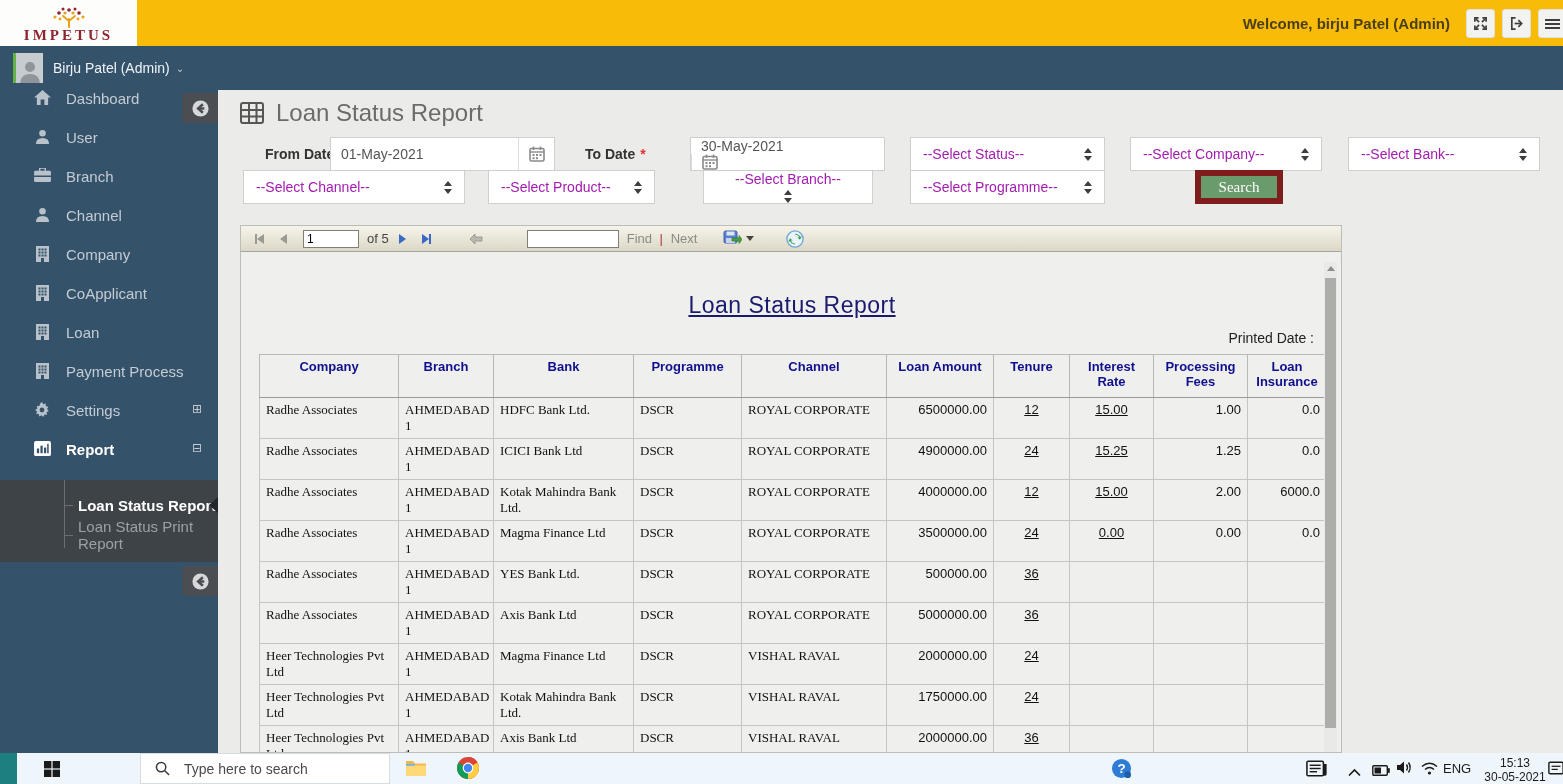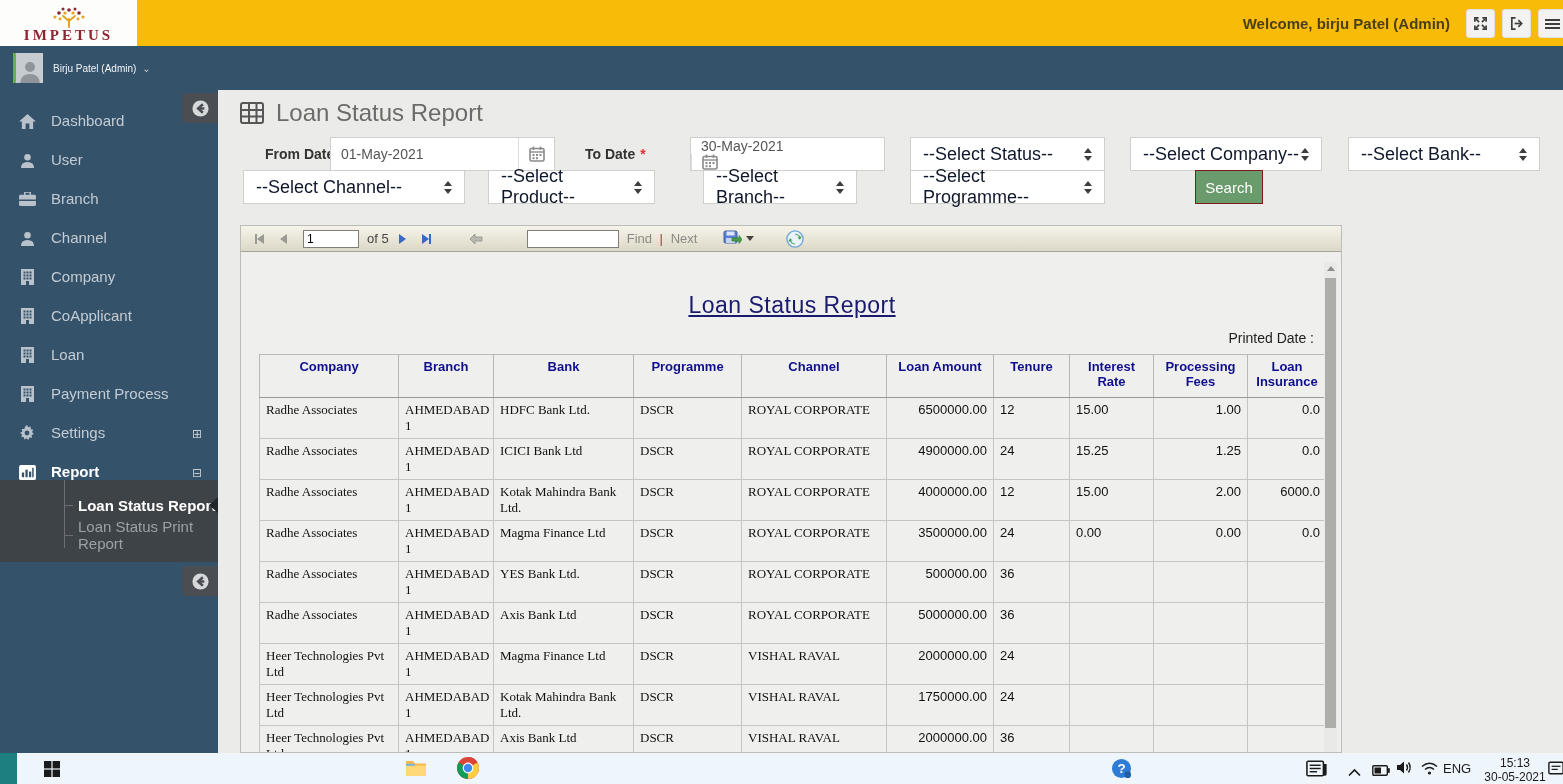--- a/index.html
+++ b/index.html
@@ -18,26 +18,26 @@
   .top-btn { position:absolute; top:9px; width:29px; height:29px; background:#F2F2F0;
     border:1px solid #E0E0DC; border-radius:3px; display:flex; align-items:center; justify-content:center; }
   .hamburger span { display:block; width:15px; height:2px; background:#3E3E3E; margin:2px 0; }
 
   
   .darkbar { position:absolute; left:0; top:46px; width:1563px; height:44px; background:#35526B; }
   .profile { position:absolute; left:0; top:0; width:218px; height:44px; display:flex; align-items:center;
     padding-left:13px; }
   .avatar { width:30px; height:30px; background:#C7CCD1; border-left:3px solid #64B445;
     display:flex; align-items:flex-end; justify-content:center; overflow:hidden; }
-  .profile-name { color:#EFF3F6; font-size:10px; margin-left:10px; }
+  .profile-name { color:#EFF3F6; font-size:14px; margin-left:10px; }
   .profile-caret { color:#C2CBD2; font-size:10px; margin-left:6px; }
 
   
   .sidebar { position:absolute; left:0; top:90px; width:218px; height:663px; background:#35526B; }
-  .menu-item { height:39px; display:flex; align-items:flex-end; padding-left:17px; cursor:pointer; }
+  .menu-item { height:39px; display:flex; align-items:flex-start; padding-left:32px; cursor:pointer; }
   .menu-item .mi-icon { width:20px; display:flex; justify-content:center; margin-right:14px; }
   .menu-item .mi-label { color:#C3CCD3; font-size:15px; }
   .menu-item .mi-expand { margin-left:auto; margin-right:16px; color:#C3CCD3; font-size:12px;
     font-family:"DejaVu Sans", sans-serif; }
   .menu-item.active .mi-label { color:#FFFFFF; font-weight:bold; }
   .submenu { background:#3E4347; padding:10px 0 12px 0; position:relative; }
   .submenu .tree { position:absolute; left:64px; top:0; bottom:14px; width:1px; background:#6B6F73; }
   .sub-item { position:relative; height:30px; display:flex; align-items:center; padding-left:78px;
     cursor:pointer; }
   .sub-item:before { content:""; position:absolute; left:64px; width:9px; height:1px; background:#6B6F73; }
@@ -54,29 +54,29 @@
 
   .flt-label { position:absolute; font-size:14px; font-weight:bold; color:#333; height:34px;
     display:flex; align-items:center; }
   .req { color:#E03030; margin-left:5px; font-weight:bold; }
   .date-box { position:absolute; height:34px; background:#FFF; border:1px solid #CFCFCB; display:flex; }
   .date-box input { flex:1; border:0; outline:0; padding:0 10px; font-size:14px; color:#555;
     font-family:"Liberation Sans", sans-serif; background:transparent; min-width:0; }
   .date-box .cal { width:36px; border-left:1px solid #DDD; display:flex; align-items:center; justify-content:center; }
   .select-box { position:absolute; height:34px; background:#FFF; border:1px solid #CFCFCB;
     display:flex; align-items:center; padding:0 12px; cursor:pointer; }
-  .select-box .sb-val { font-size:18px; color:#0f172a; flex:1; }
+  .select-box .sb-val { font-size:14px; color:#a21caf; flex:1; }
   .arrows { display:flex; flex-direction:column; align-items:center; }
   .arrows .a-up { width:0; height:0; border-left:4px solid transparent; border-right:4px solid transparent;
     border-bottom:5px solid #3E3E3E; margin-bottom:3px; }
   .arrows .a-dn { width:0; height:0; border-left:4px solid transparent; border-right:4px solid transparent;
     border-top:5px solid #3E3E3E; }
-  .search-btn { position:absolute; left:1195px; top:170px; width:68px; height:34px; background:#6A9B6C;
-    border:1px solid #7f1d1d; color:#FFF; font-size:15px; cursor:pointer;
-    font-family:Liberation Sans, sans-serif; }
+  .search-btn { position:absolute; left:1195px; top:170px; width:88px; height:34px; background:#6A9B6C;
+    border:6px solid #7f1d1d; color:#FFF; font-size:15px; cursor:pointer;
+    font-family:Liberation Serif, serif; }
 
   
   .viewer { position:absolute; left:240px; top:225px; width:1102px; height:528px; background:#EFEFED;
     border:1px solid #BDBDB7; overflow:hidden; }
   .rv-toolbar { height:26px; background:linear-gradient(#F6F4EA,#DCD8C7); border-bottom:1px solid #A9A494;
     display:flex; align-items:center; padding-left:14px; font-size:13px; color:#444; }
   .tri { width:0; height:0; display:inline-block; }
   .tri-r { border-top:5px solid transparent; border-bottom:5px solid transparent; border-left:7px solid #3968C6; }
   .tri-l { border-top:5px solid transparent; border-bottom:5px solid transparent; border-right:7px solid #9A9A93; }
   .bar { display:inline-block; width:2px; height:10px; }
@@ -94,21 +94,21 @@
     font-family:"Liberation Sans", sans-serif; letter-spacing:0.5px; }
   .printed { position:absolute; right:27px; top:78px; font-size:14px; color:#222; }
 
   .rpt-table { position:absolute; left:18px; top:102px; border-collapse:collapse; table-layout:fixed;
     width:1067px; font-size:13px; }
   .rpt-table th { border:1px solid #B9B9B3; border-bottom:1px solid #9B9B95; color:#10108E;
     font-size:13px; padding:4px 4px 8px 4px; text-align:center; vertical-align:top; background:#EFEFED; }
   .rpt-table td { border:1px solid #C6C6C0; padding:4px 6px; color:#111; vertical-align:top;
     background:#EFEFED; }
   .rpt-table tr { height:24px; }
-  .al-r { text-align:right; } .al-c { text-align:left; } .al-l { text-align:left;font-family:Liberation Serif, serif; }
+  .al-r { text-align:right; } .al-c { text-align:center;text-decoration:underline; } .al-l { text-align:left;font-family:Liberation Serif, serif; }
 
   .vscroll { position:absolute; right:4px; top:10px; width:13px; height:491px; background:#E9E9E7; }
   .vs-arrow { height:13px; display:flex; align-items:center; justify-content:center; }
   .vs-thumb { position:absolute; left:1px; top:16px; width:11px; height:450px; background:#ADADA9; }
 
   
   .taskbar { position:absolute; left:0; bottom:0; width:1563px; height:31px; background:#EFF6FB;
     display:flex; align-items:center; }
   .tb-accent { position:absolute; left:0; top:0; width:17px; height:31px; background:#1D7F80; }
   .tb-start { position:absolute; left:44px; top:8px; }
@@ -448,21 +448,21 @@
         <i class="a-dn"></i>
       </span>
   </div>
   <div class="select-box" style="left:488px; top:170px; width:167px;">
     <span class="sb-val">--Select Product--</span>
     <span class="arrows">
         <i class="a-up"></i>
         <i class="a-dn"></i>
       </span>
   </div>
-  <div class="select-box" style="left:703px; top:170px; width:154px;">
+  <div class="select-box" style="left:703px; top:170px; width:170px;flex-direction:column;">
     <span class="sb-val">--Select Branch--</span>
     <span class="arrows">
         <i class="a-up"></i>
         <i class="a-dn"></i>
       </span>
   </div>
   <div class="select-box" style="left:910px; top:170px; width:195px;">
     <span class="sb-val">--Select Programme--</span>
     <span class="arrows">
         <i class="a-up"></i>
@@ -686,20 +686,27 @@
 <div class="taskbar">
   <div class="tb-accent"></div>
   <div class="tb-start">
     <svg width="16" height="16" viewBox="0 0 16 16">
       <rect x="0" y="0" width="7.4" height="7.4" fill="#1A1A1A"></rect>
         <rect x="8.6" y="0" width="7.4" height="7.4" fill="#1A1A1A"></rect>
       <rect x="0" y="8.6" width="7.4" height="7.4" fill="#1A1A1A"></rect>
         <rect x="8.6" y="8.6" width="7.4" height="7.4" fill="#1A1A1A"></rect>
     </svg>
   </div>
+  <div class="tb-search">
+    <svg width="15" height="15" viewBox="0 0 16 16">
+      <circle cx="6.5" cy="6.5" r="5" fill="none" stroke="#3A3A3A" stroke-width="1.6"></circle>
+      <line x1="10.5" y1="10.5" x2="15" y2="15" stroke="#3A3A3A" stroke-width="1.6"></line>
+    </svg>
+    <span class="ts-text">Type here to search</span>
+  </div>
   <div class="tb-icon" style="left:405px;">
     <svg width="22" height="20" viewBox="0 0 22 20">
       <path d="M1 3 L8 3 L10 5.5 L21 5.5 L21 18 L1 18 Z" fill="#F5B94B"></path>
       <path d="M1 7.5 L21 7.5 L21 18 L1 18 Z" fill="#FFD978"></path>
       <rect x="1" y="5.8" width="9" height="2" fill="#7AB3E0"></rect>
     </svg>
   </div>
   <div class="tb-icon" style="left:456px; top:3px;">
     <svg width="24" height="24" viewBox="0 0 24 24">
       <circle cx="12" cy="12" r="11" fill="#DB4437"></circle>

